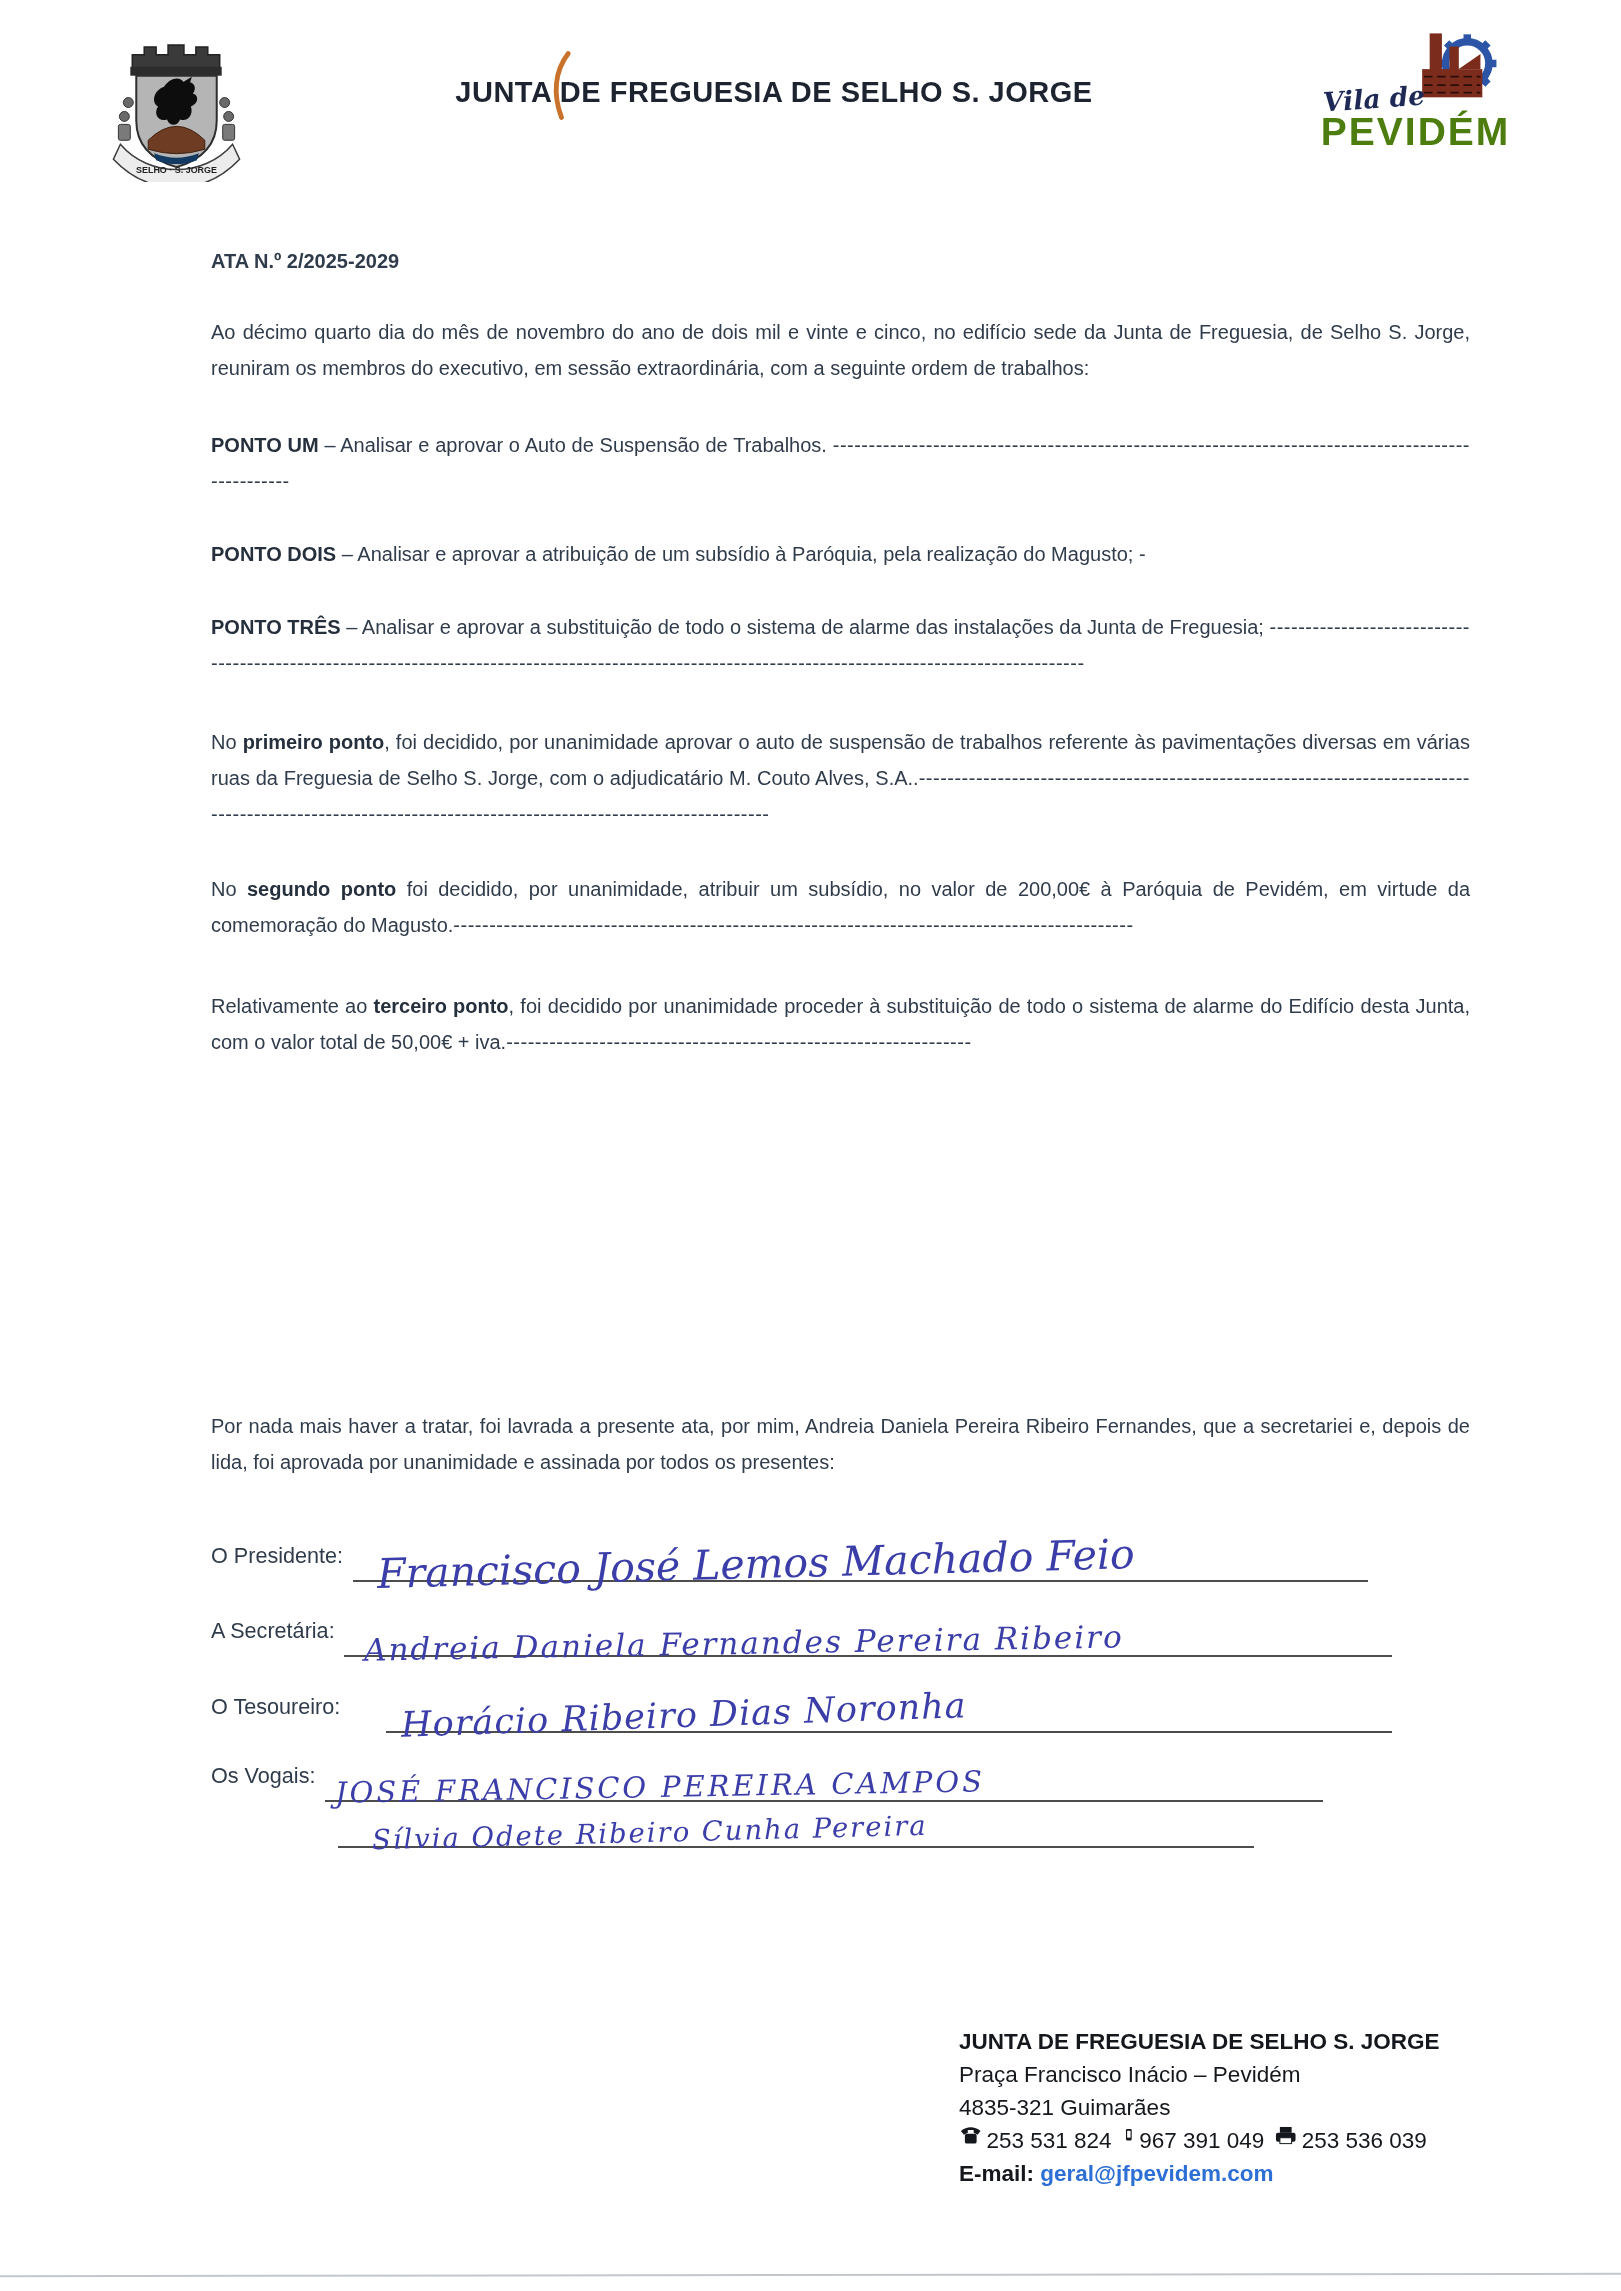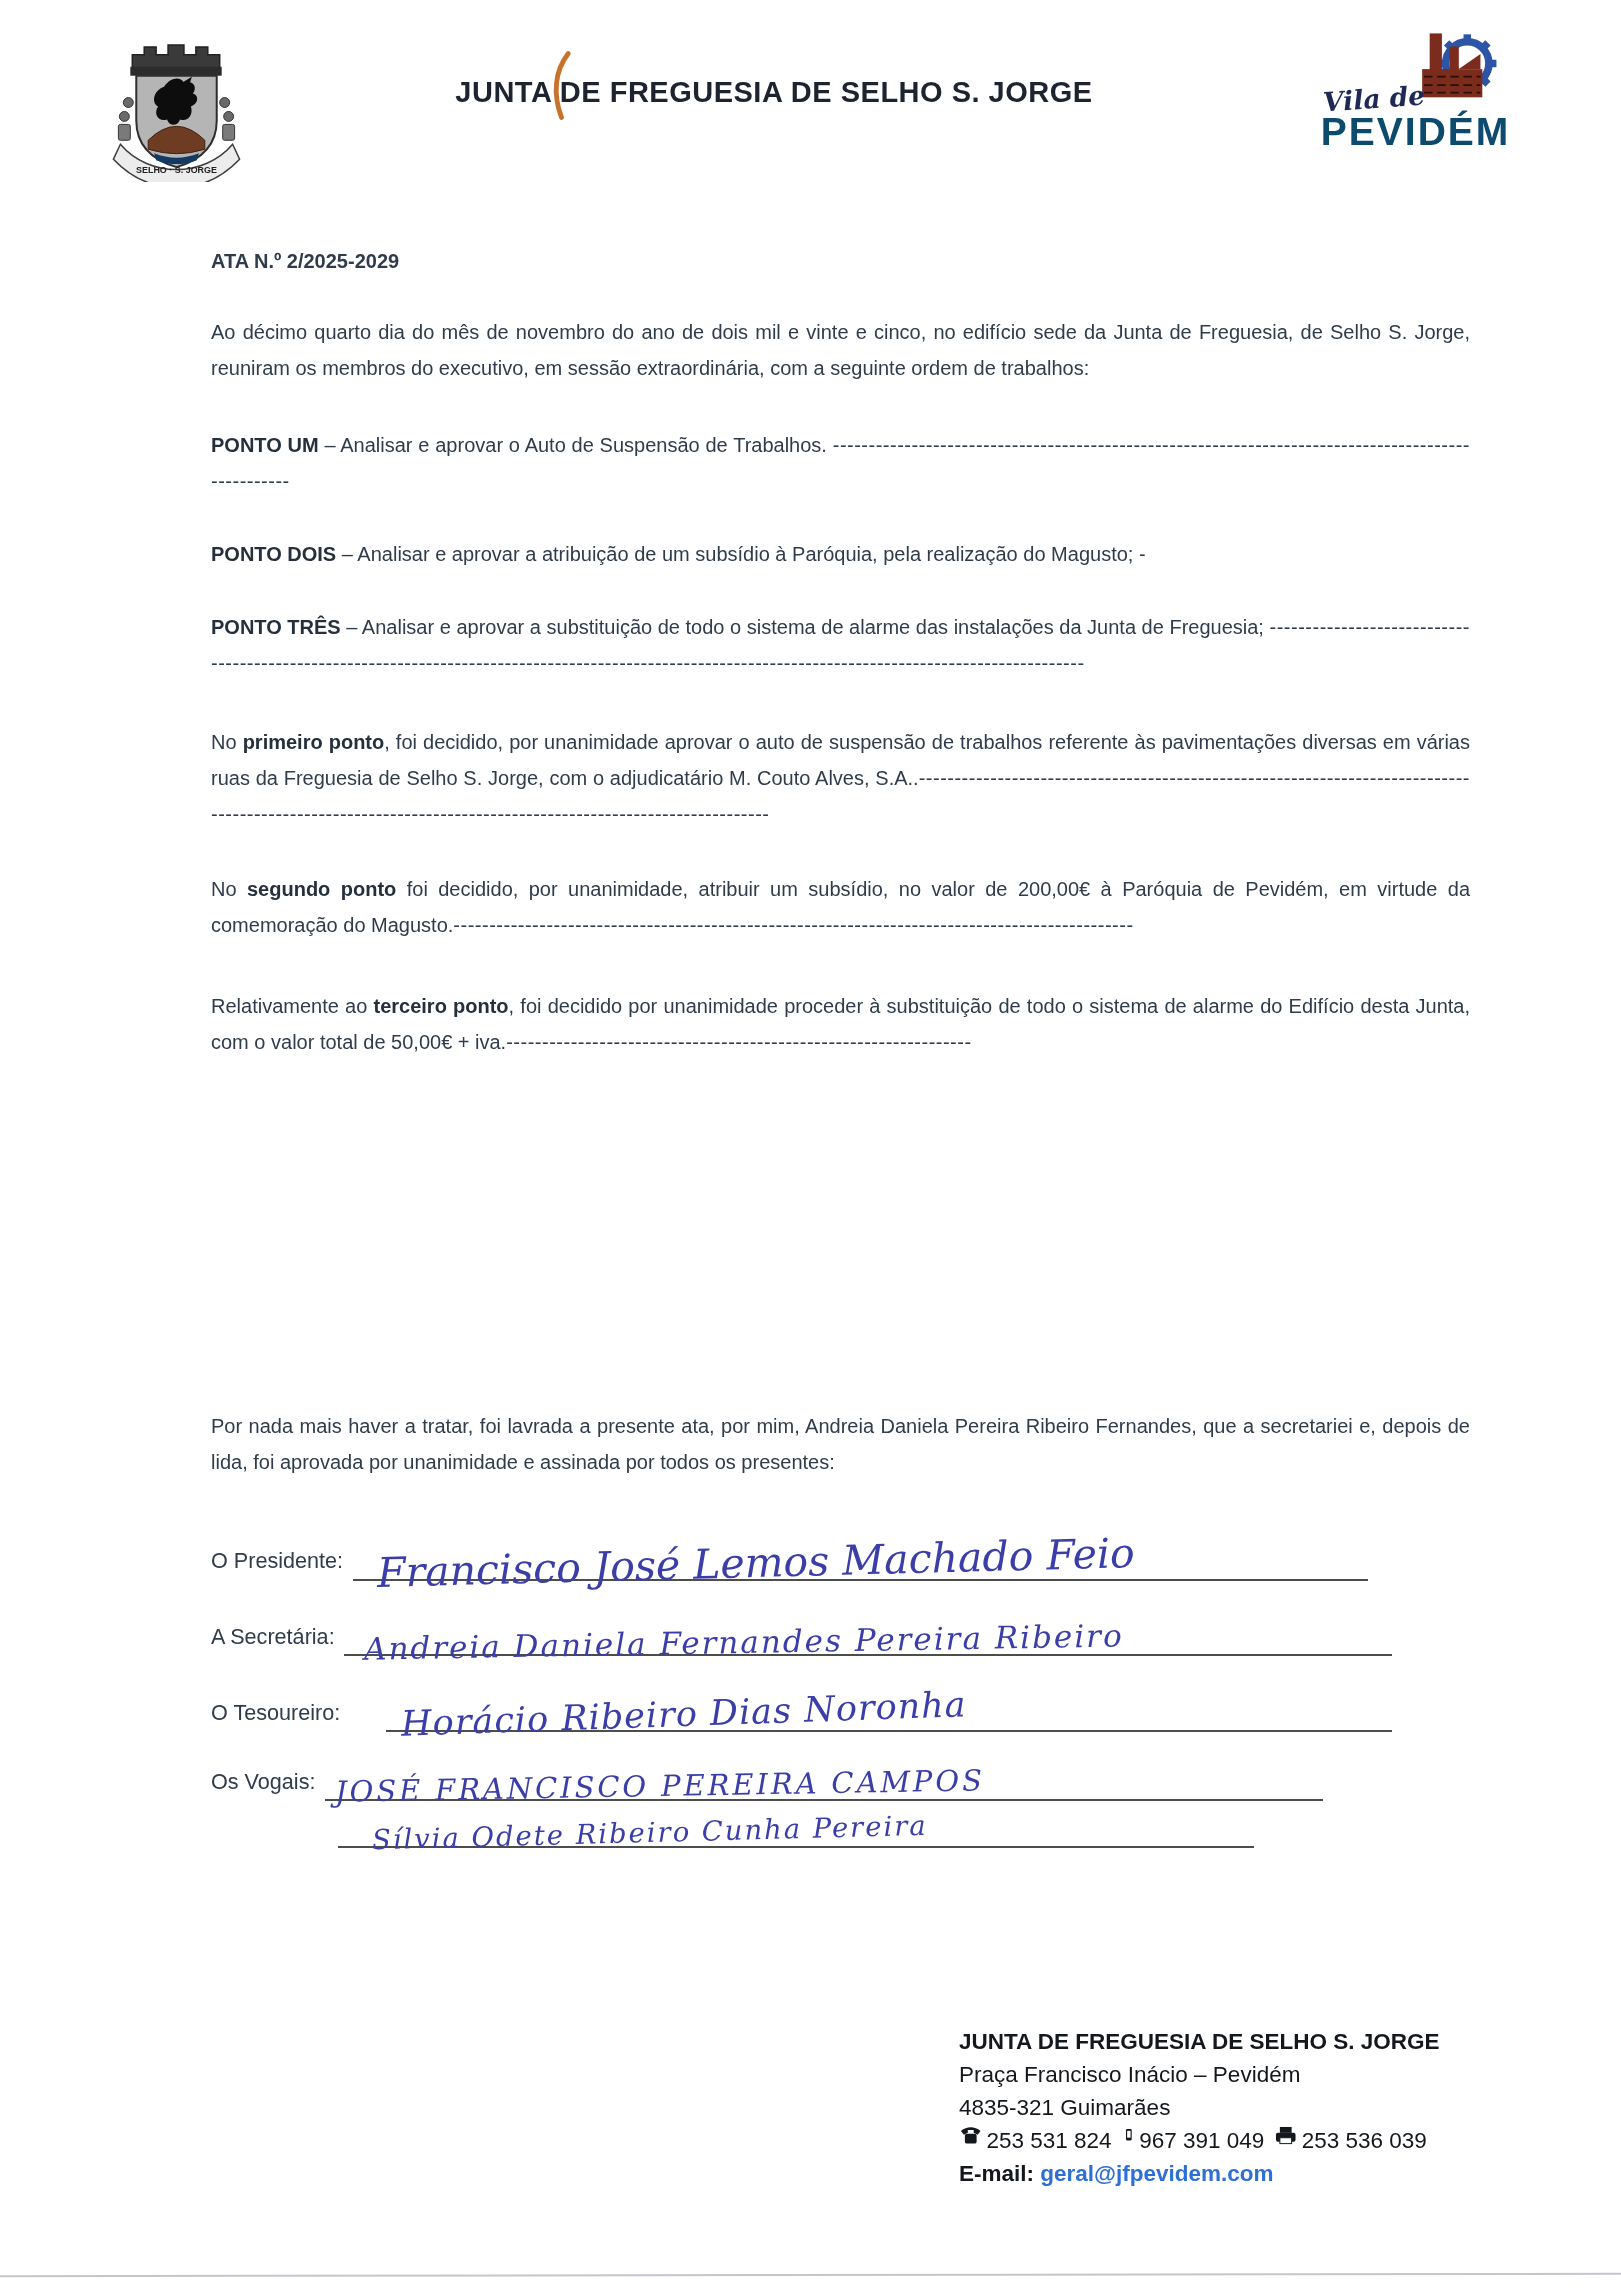--- a/index.html
+++ b/index.html
@@ -23,21 +23,21 @@
   .pen-mark{position:absolute;left:545px;top:49px;width:31px;height:73px;}
   .logo{position:absolute;left:1313px;top:25.5px;width:299px;height:137px;}
   .logo .vila{
     position:absolute;left:9.8px;top:57px;
     font-family:"DejaVu Serif",serif;font-style:italic;font-weight:bold;
     font-size:26.5px;color:#1e2a55;transform:rotate(-4deg);
   }
   .logo .factory{position:absolute;left:96px;top:0px;width:94px;height:90px;}
   .logo .pevidem{
     position:absolute;left:7.8px;top:84px;
-    font-size:39px;font-weight:600;color:#0c4a6e;letter-spacing:2px;
+    font-size:39px;font-weight:600;color:#4d7c0f;letter-spacing:2px;
   }
 
   
   .content{position:absolute;left:211px;top:243px;width:1259px;}
   .doc-title{text-align:center;font-size:24.5px;font-weight:bold;color:#1c222b;margin:0;}
   .content p{
     margin:0;font-size:20px;line-height:36px;text-align:justify;
     color:#303c4b;
   }
   .content p b{color:#26303d;}
@@ -46,21 +46,21 @@
   .p-ponto2{margin-top:37px !important;}
   .p-ponto3{margin-top:37px !important;}
   .p-res1{margin-top:43px !important;}
   .p-res2{margin-top:39px !important;}
   .p-res3{margin-top:45px !important;}
   .p-close{margin-top:348px !important;}
   .dashes{letter-spacing:0.5px;}
 
   
   .sigs{position:absolute;left:211px;top:1531px;width:1259px;height:412px;}
-  .sig-row{position:absolute;display:flex;align-items:center;height:37px;}
+  .sig-row{position:absolute;display:flex;align-items:flex-start;height:37px;}
   .sig-label{font-size:21.6px;color:#303c4b;white-space:nowrap;padding-right:9.8px;}
   .sig-line{flex:1;border-bottom:2px solid #4d4d4d;height:100%;position:relative;}
   .bare-line{position:absolute;border-bottom:2px solid #4d4d4d;}
   .hand{
     position:absolute;white-space:nowrap;
     font-family:"DejaVu Serif",serif;font-style:italic;
     color:#3b3ea8;z-index:2;pointer-events:none;
   }
   .hand1{left:24.5px;bottom:-7.8px;font-size:41px;transform:rotate(-1.5deg);}
   .hand2{left:19.6px;bottom:-5.9px;font-size:31px;transform:rotate(-1deg);letter-spacing:2px;}

